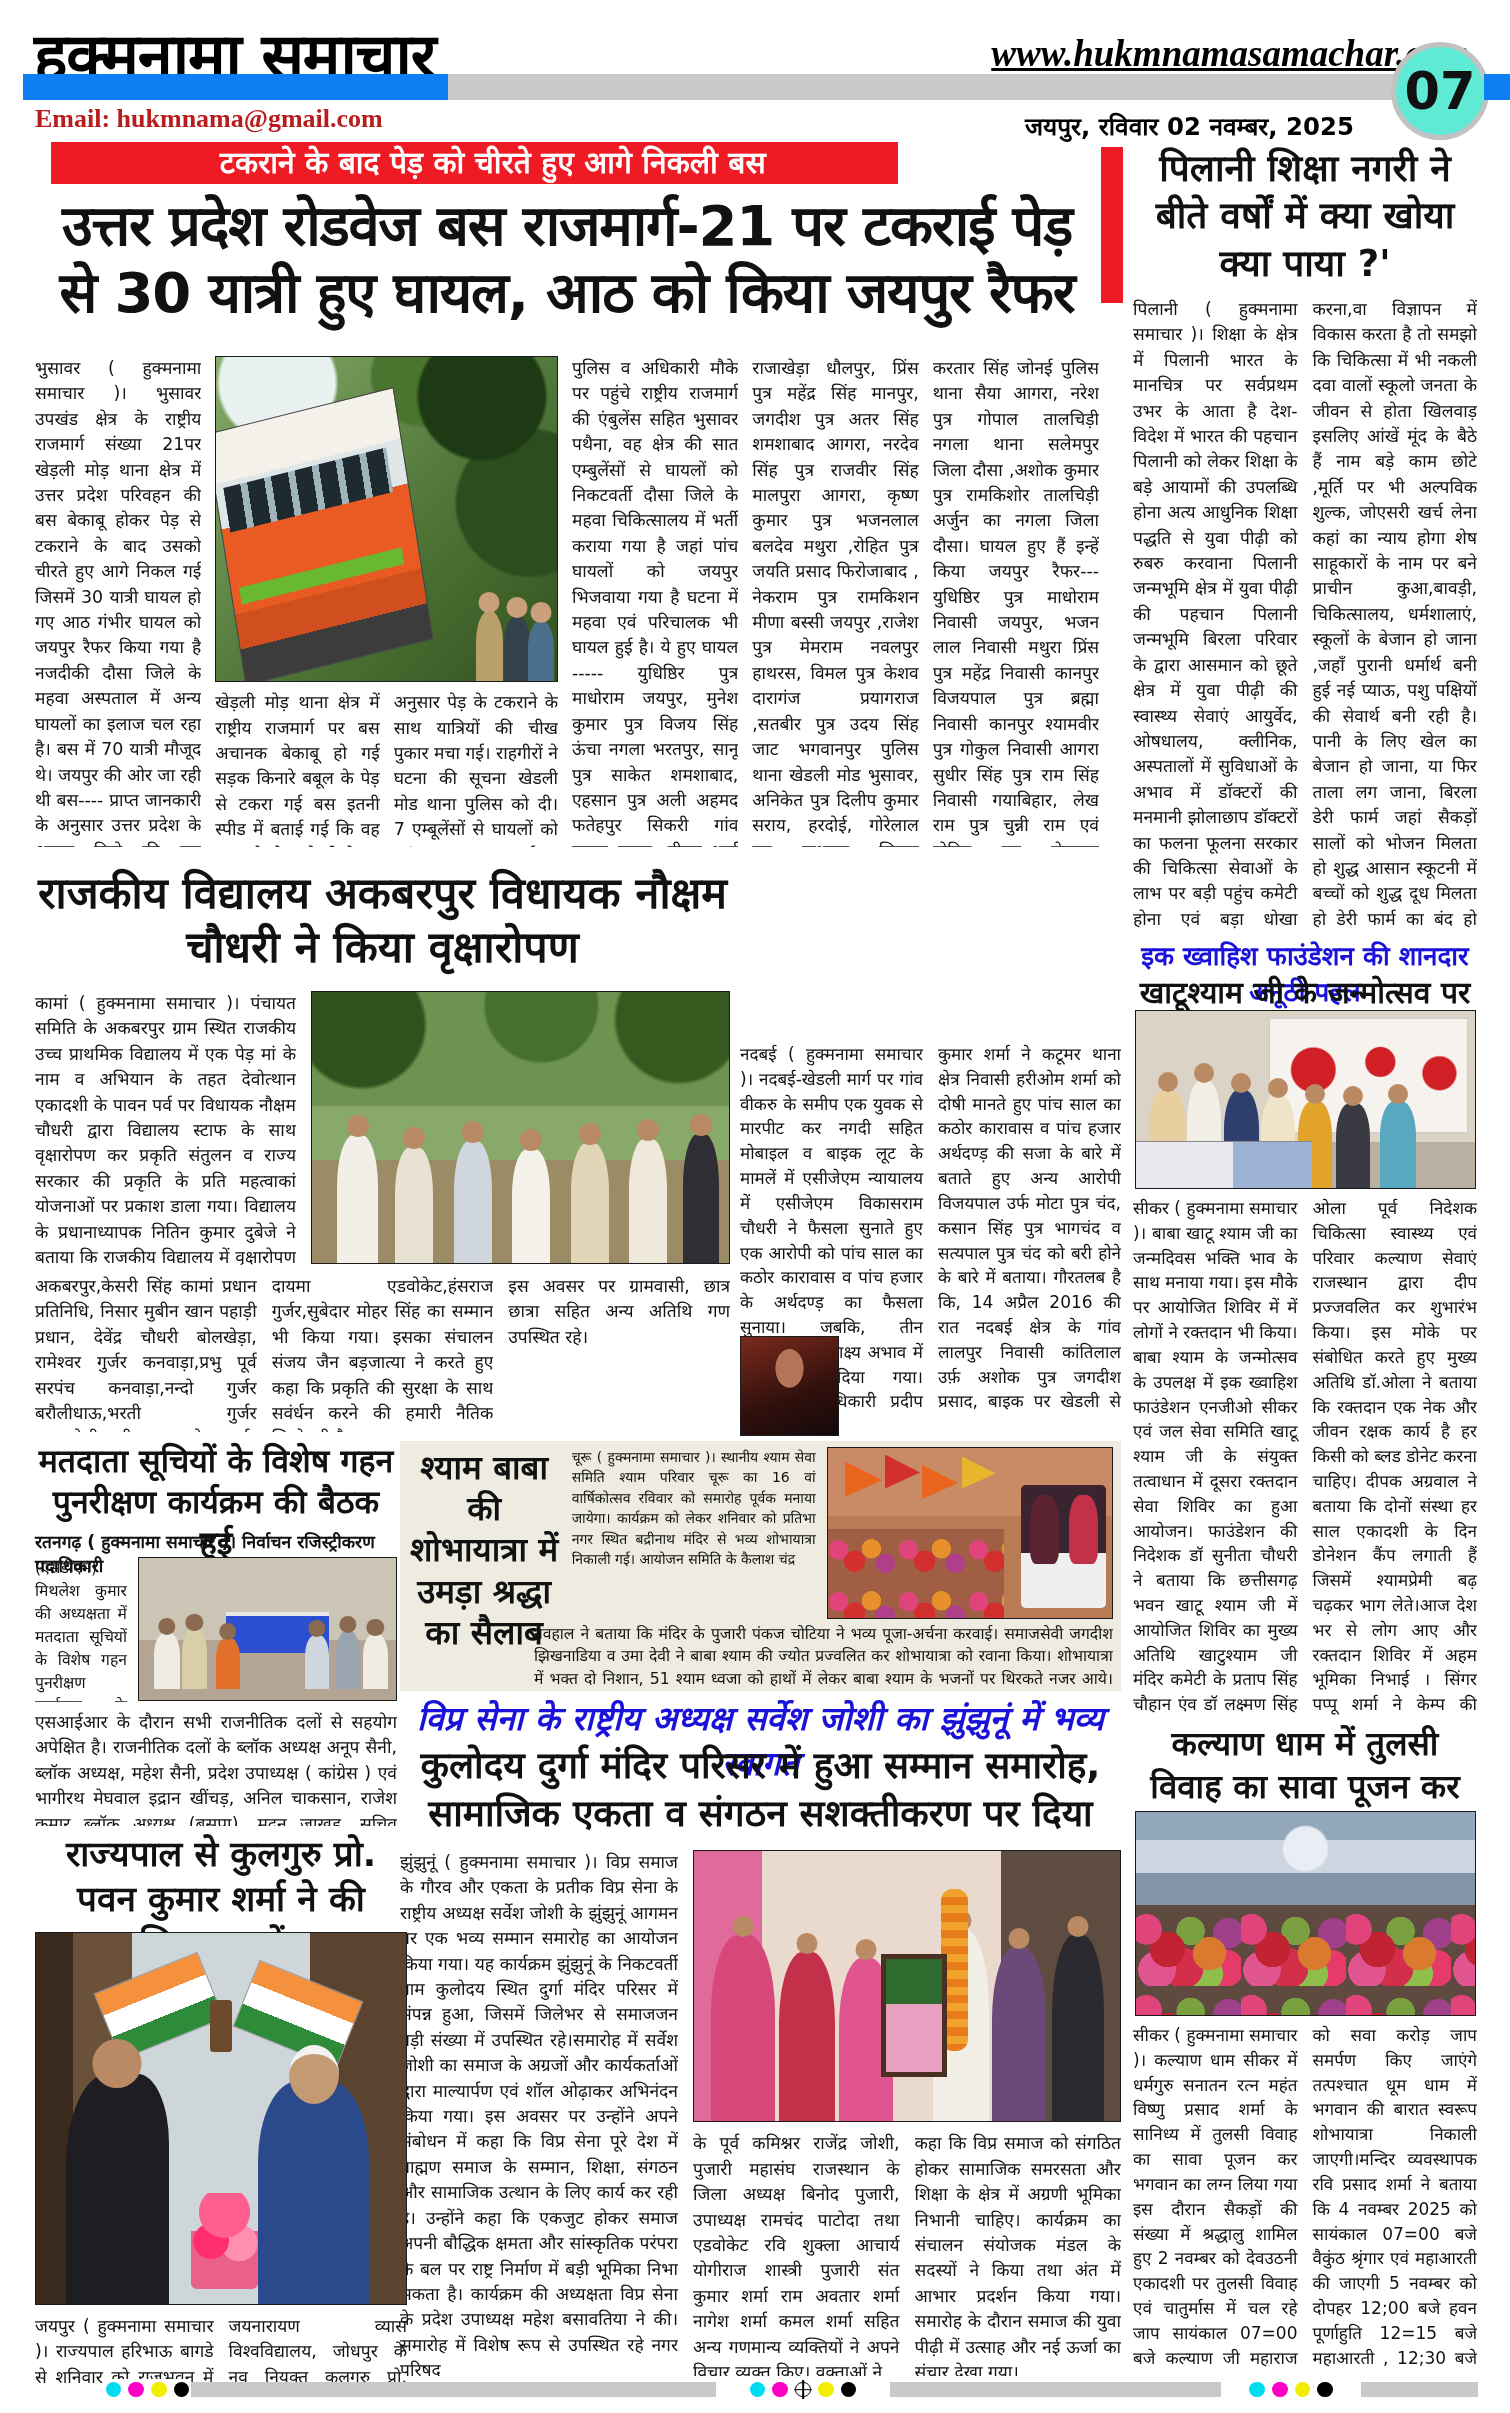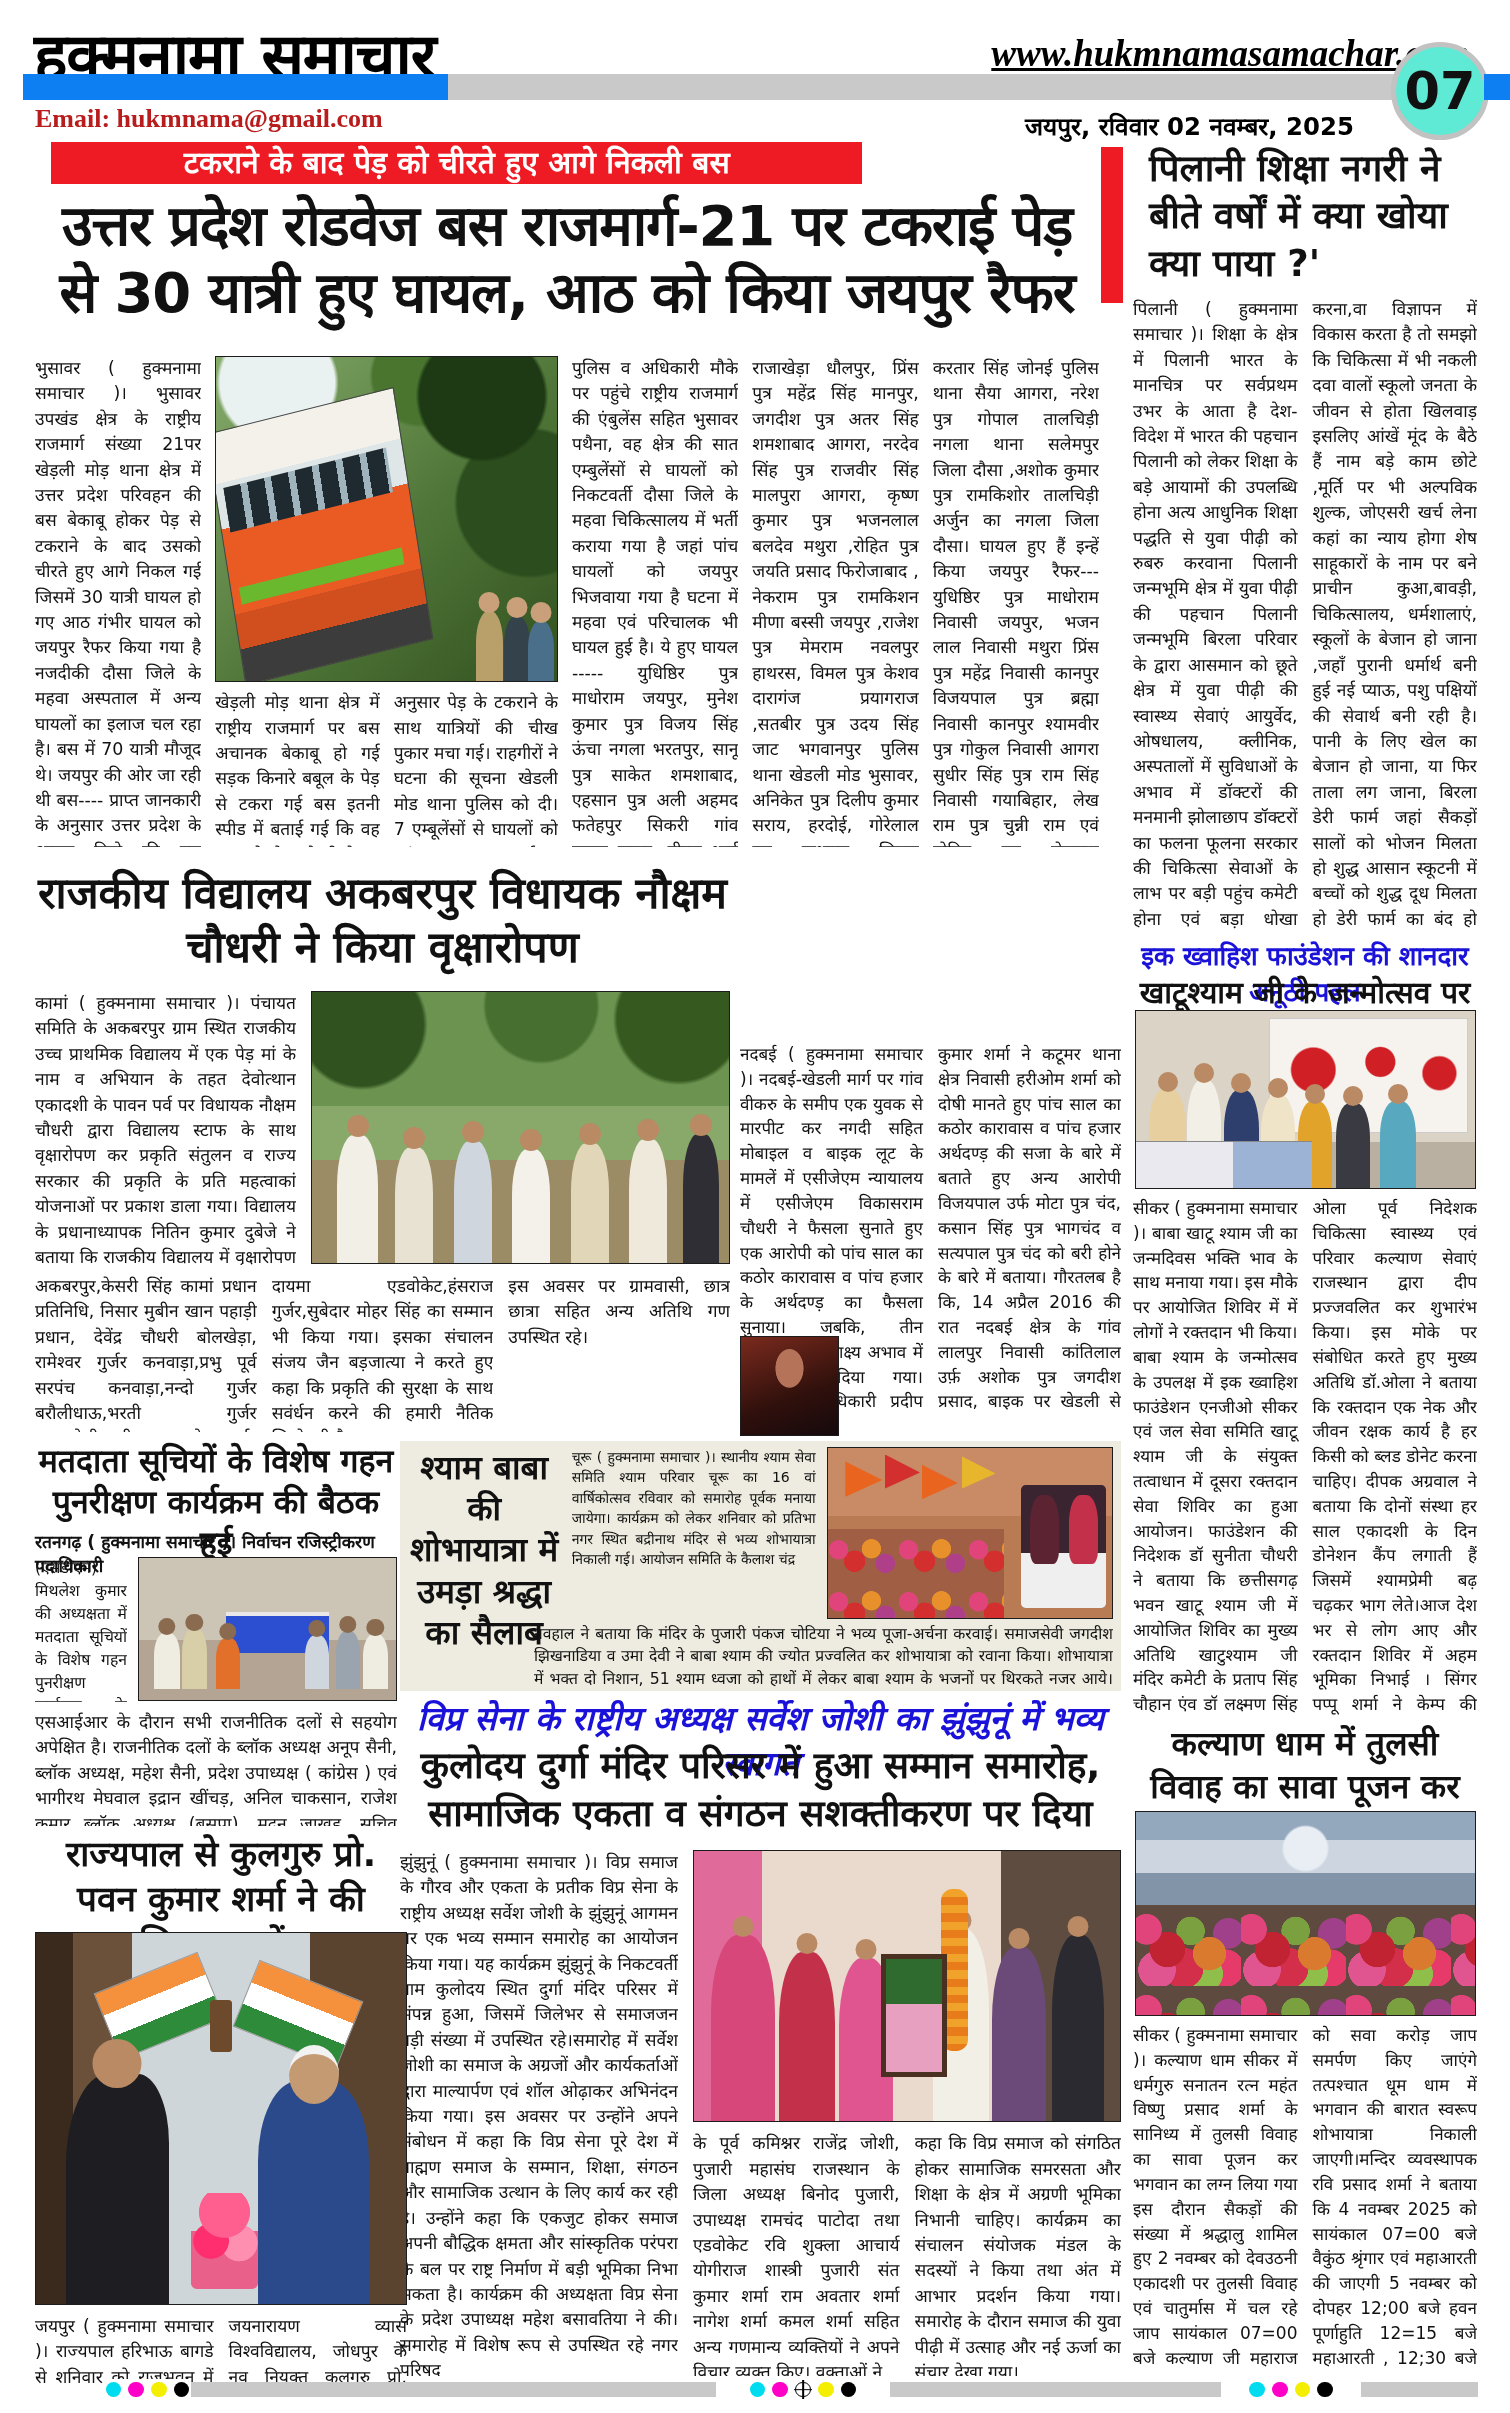--- a/index.html
+++ b/index.html
@@ -17,21 +17,21 @@
                border:5.2px solid #c2c2c2;display:flex;align-items:center;justify-content:center;
                font-size:51px;font-weight:800;}
   #head-blue-sq{left:1484px;top:74px;width:26px;height:25.6px;background:#0d7ff2;}
   #masthead-email{left:35px;top:104px;font-size:26px;font-weight:800;color:#b91c1c;
                   font-family:"Liberation Serif",serif;}
   #masthead-date{right:156px;top:109px;font-size:24.4px;font-weight:800;color:#000;}
 
   
   .body-txt{font-size:17.4px;line-height:1.46;text-align:justify;overflow:hidden;}
   .cols-2{columns:2;column-gap:15px;}
-  .kicker-red{background:#ee1b24;color:#fff;font-weight:800;text-align:center;}
+  .kicker-red{background:#ee1b24;color:#fff;font-weight:800;text-align:center;padding-left:36px;}
   .blue-head{color:#1a12d8;font-weight:800;text-align:center;}
   .photo{border:1.7px solid #1c1c1c;box-sizing:border-box;overflow:hidden;position:relative;}
 
   
   #bus-art{left:35px;top:142px;width:1064px;height:707px;}
   #bus-kicker{left:16.3px;top:0;width:811px;height:42px;font-size:30px;line-height:42px;}
   #bus-headline{left:0;top:50px;width:1064px;font-size:56px;font-weight:800;line-height:1.2;
                 letter-spacing:-1.2px;text-align:center;}
   #bus-body{left:0;top:214px;width:1064px;height:491px;display:flex;gap:14px;}
   .bus-col{flex:1;}
@@ -53,21 +53,21 @@
   #bus-windows{position:absolute;left:4%;top:22%;width:88%;height:18%;
      background:repeating-linear-gradient(90deg,#1f2a30 0 17.4px,#9fb4bd 17.4px 24.4px);}
   #bus-stripe{position:absolute;left:4%;top:62%;width:88%;height:7%;background:#69b82e;}
   .bystander{position:absolute;bottom:0;border-radius:45% 45% 0 0;}
   .bystander::before{content:'';position:absolute;top:-18.6px;left:50%;transform:translateX(-50%);
      width:21px;height:21px;border-radius:50%;background:#caa07a;}
 
   
   #red-bar{left:1101px;top:147px;width:21.5px;height:156px;background:#ee1b24;}
   #pilani-art{left:1133px;top:145px;width:344px;height:791px;}
-  #pilani-headline{left:16px;top:0;width:344px;font-size:37px;font-weight:800;line-height:1.28;}
+  #pilani-headline{left:0;top:0;width:344px;font-size:37px;font-weight:800;line-height:1.28;text-align:center;}
   #pilani-body{left:0;top:152px;width:344px;height:637px;}
 
   
   #khatu-art{left:1133px;top:937px;width:344px;height:784px;}
   #khatu-blue{left:0;top:0;width:344px;font-size:26px;}
   #khatu-headline{left:0;top:34px;width:344px;font-size:30px;font-weight:800;text-align:center;}
   #khatu-photo{left:1.7px;top:73px;width:341px;height:179px;}
   #khatu-body{left:0;top:259px;width:344px;height:523px;font-size:17px;}
   #khatu-photo{background:linear-gradient(180deg,#dad3c6 0 74%,#b9b0a2 74%);}
   #khatu-banner{position:absolute;right:2%;top:4%;width:58%;height:64%;background:#f6f3ee;

